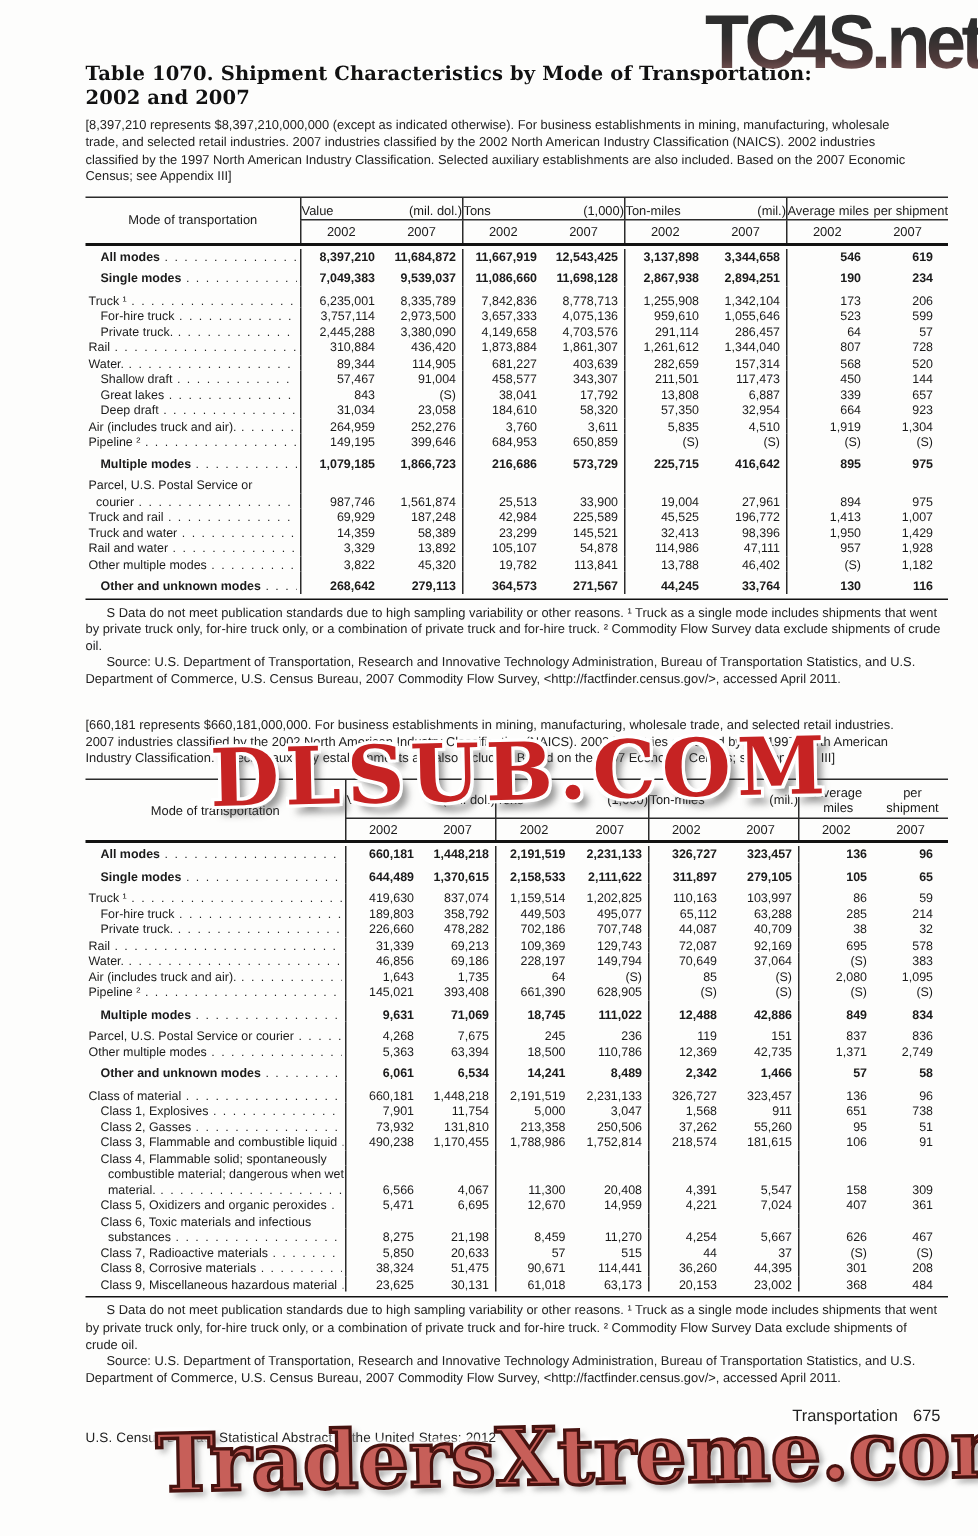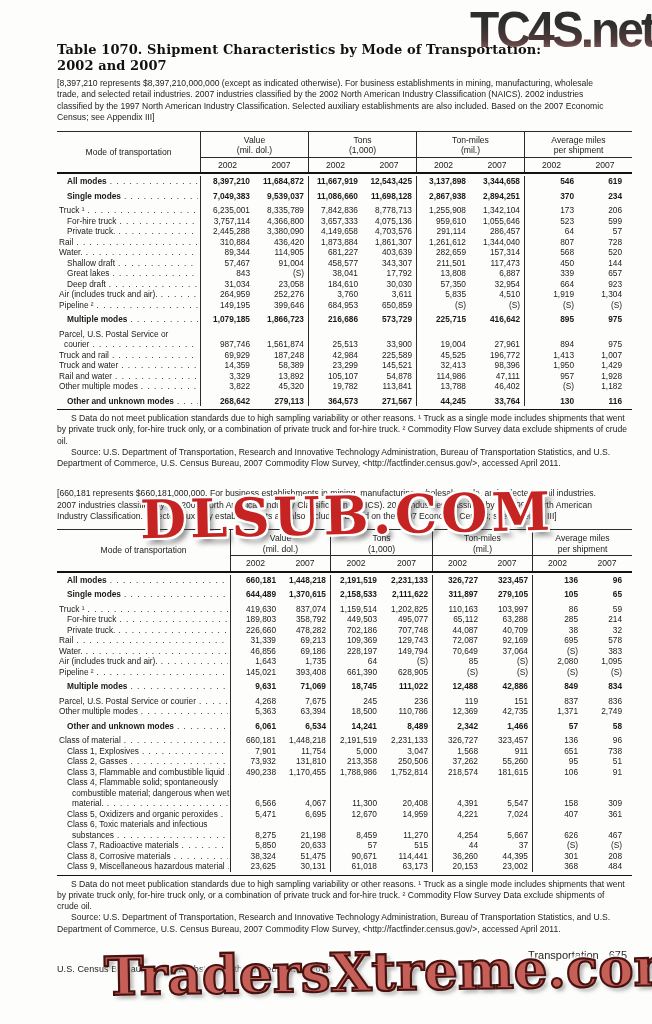--- a/index.html
+++ b/index.html
@@ -29,21 +29,21 @@
   
   .dtable{width:575px;}
   .t70 .thead,.t70 .trow{display:grid;grid-template-columns:143px repeat(8,54px);}
   .t71 .thead,.t71 .trow{display:grid;grid-template-columns:173px 50px 50px 51px 51px 50px 50px 50px 50px;}
 
   .thead{
     border-top:1px solid #2b2b2b;border-bottom:2px solid #121212;
     font-size:8.6px;line-height:10.5px;
   }
   .stub{grid-column:1;grid-row:1/3;display:flex;align-items:center;justify-content:center;text-align:center;padding:3px 2px;}
-  .grp{grid-row:1;display:flex;flex-direction:column;align-items:center;justify-content:space-between;
+  .grp{grid-row:1;display:flex;flex-direction:row;align-items:center;justify-content:space-between;
        border-left:1px solid #2b2b2b;border-bottom:1px solid #2b2b2b;padding:3px 0 1px 0;text-align:center;}
   .g1{grid-column:2/span 2}.g2{grid-column:4/span 2}.g3{grid-column:6/span 2}.g4{grid-column:8/span 2}
   .yr{grid-row:2;text-align:center;padding:2px 0 2px 0;}
   .y1{grid-column:2}.y2{grid-column:3}.y3{grid-column:4}.y4{grid-column:5}
   .y5{grid-column:6}.y6{grid-column:7}.y7{grid-column:8}.y8{grid-column:9}
   .gl{border-left:1px solid #2b2b2b;}
 
   .tbody{border-bottom:1.5px solid #121212;padding:2px 0 3px 0;font-size:8.3px;line-height:10.5px;}
   .trow{align-items:stretch;}
   .trow.sp > div{padding-top:4px;}
@@ -148,21 +148,21 @@
           <div class="lbl" style="padding-left: 10px;">
             <span class="txt">Single modes</span>
             <span class="dots">. . . . . . . . . . . . . . . . . . . . . . . . . . . . . . . . . . . . . . . . . . . . . . . . . . . . . . . . . . . . . . . . . . . . . . . . . . . . . . . . . . . . . . . . . . . . . . . . . . . . . . . . . . . . . . </span>
           </div>
           <div class="val gcol">7,049,383</div>
           <div class="val">9,539,037</div>
           <div class="val gcol">11,086,660</div>
           <div class="val">11,698,128</div>
           <div class="val gcol">2,867,938</div>
           <div class="val">2,894,251</div>
-          <div class="val gcol">370</div>
+          <div class="val gcol">190</div>
           <div class="val">234</div>
         </div>
         <div class="trow sp">
           <div class="lbl" style="padding-left: 2px;">
             <span class="txt">Truck ¹</span>
             <span class="dots">. . . . . . . . . . . . . . . . . . . . . . . . . . . . . . . . . . . . . . . . . . . . . . . . . . . . . . . . . . . . . . . . . . . . . . . . . . . . . . . . . . . . . . . . . . . . . . . . . . . . . . . . . . . . . . </span>
           </div>
           <div class="val gcol">6,235,001</div>
           <div class="val">8,335,789</div>
           <div class="val gcol">7,842,836</div>
@@ -171,21 +171,21 @@
           <div class="val">1,342,104</div>
           <div class="val gcol">173</div>
           <div class="val">206</div>
         </div>
         <div class="trow">
           <div class="lbl" style="padding-left: 10px;">
             <span class="txt">For-hire truck</span>
             <span class="dots">. . . . . . . . . . . . . . . . . . . . . . . . . . . . . . . . . . . . . . . . . . . . . . . . . . . . . . . . . . . . . . . . . . . . . . . . . . . . . . . . . . . . . . . . . . . . . . . . . . . . . . . . . . . . . . </span>
           </div>
           <div class="val gcol">3,757,114</div>
-          <div class="val">4,366,800</div>
+          <div class="val">2,973,500</div>
           <div class="val gcol">3,657,333</div>
           <div class="val">4,075,136</div>
           <div class="val gcol">959,610</div>
           <div class="val">1,055,646</div>
           <div class="val gcol">523</div>
           <div class="val">599</div>
         </div>
         <div class="trow">
           <div class="lbl" style="padding-left: 10px;">
             <span class="txt">Private truck.</span>
@@ -257,21 +257,21 @@
           <div class="val">657</div>
         </div>
         <div class="trow">
           <div class="lbl" style="padding-left: 10px;">
             <span class="txt">Deep draft</span>
             <span class="dots">. . . . . . . . . . . . . . . . . . . . . . . . . . . . . . . . . . . . . . . . . . . . . . . . . . . . . . . . . . . . . . . . . . . . . . . . . . . . . . . . . . . . . . . . . . . . . . . . . . . . . . . . . . . . . . </span>
           </div>
           <div class="val gcol">31,034</div>
           <div class="val">23,058</div>
           <div class="val gcol">184,610</div>
-          <div class="val">30,030</div>
+          <div class="val">58,320</div>
           <div class="val gcol">57,350</div>
           <div class="val">32,954</div>
           <div class="val gcol">664</div>
           <div class="val">923</div>
         </div>
         <div class="trow">
           <div class="lbl" style="padding-left: 2px;">
             <span class="txt">Air (includes truck and air).</span>
             <span class="dots">. . . . . . . . . . . . . . . . . . . . . . . . . . . . . . . . . . . . . . . . . . . . . . . . . . . . . . . . . . . . . . . . . . . . . . . . . . . . . . . . . . . . . . . . . . . . . . . . . . . . . . . . . . . . . . </span>
           </div>

